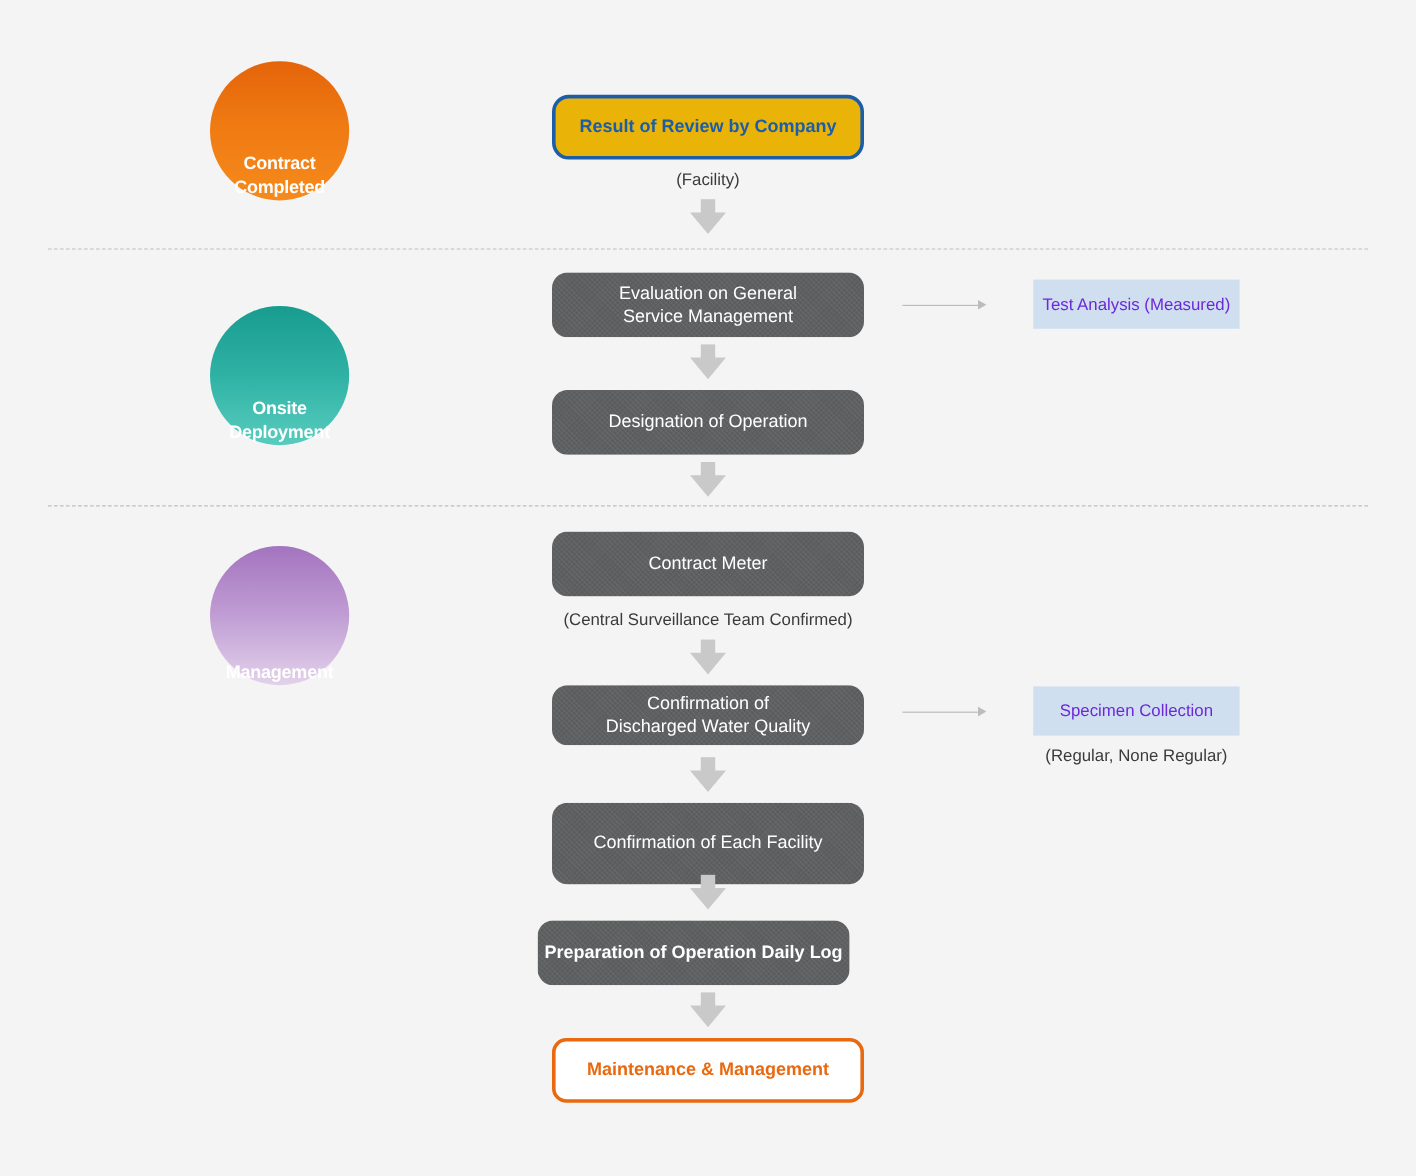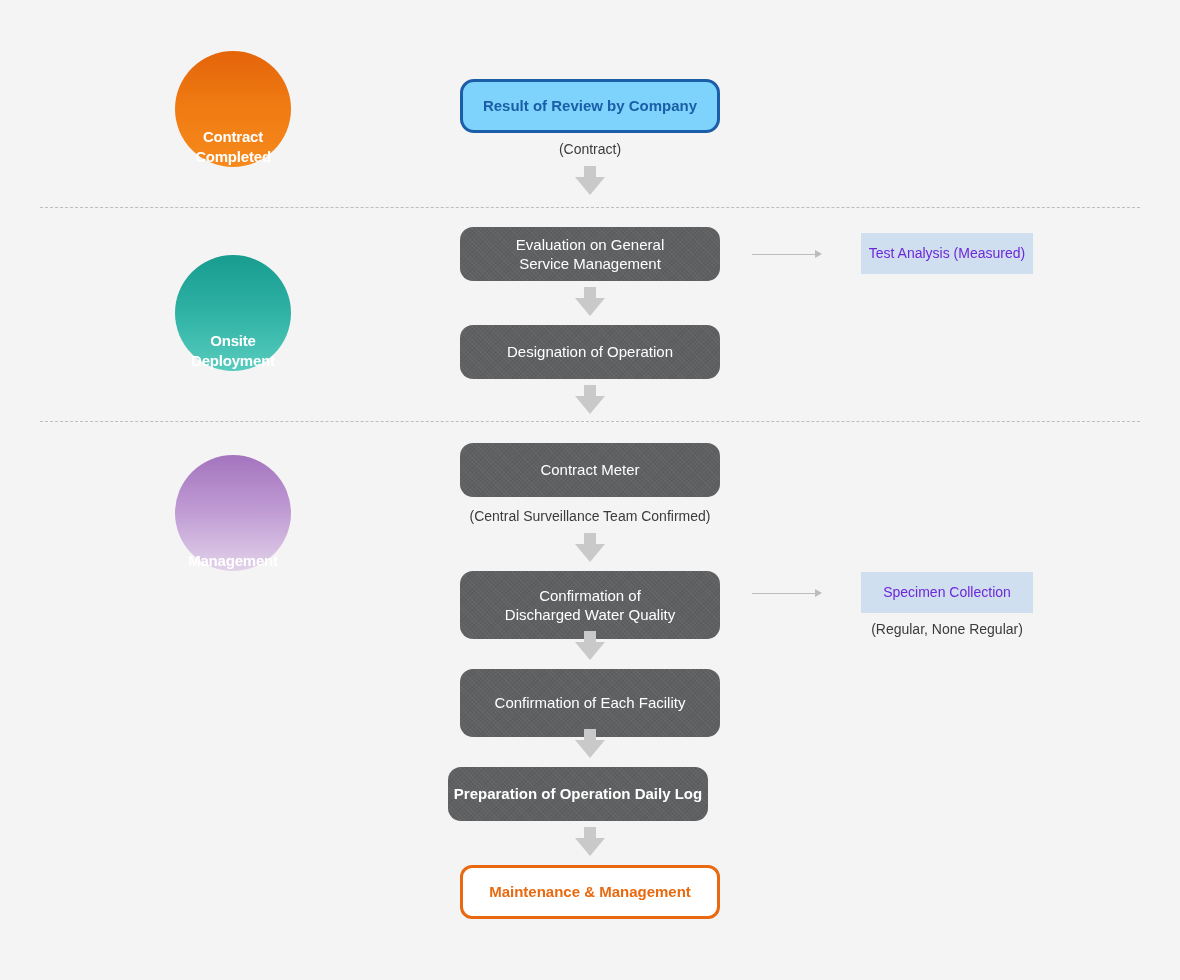--- a/index.html
+++ b/index.html
@@ -71,21 +71,21 @@
     background-color: #5f6061;
     background-image:
       repeating-linear-gradient(45deg, rgba(255,255,255,0.045) 0 1px, rgba(0,0,0,0) 1px 3px),
       repeating-linear-gradient(-45deg, rgba(0,0,0,0.05) 0 1px, rgba(0,0,0,0) 1px 3px);
     border-radius: 13px;
     color: #ffffff;
     font-size: 15px;
     font-weight: normal;
   }
   .box.outline-blue {
-    background: #7dd3fc;
+    background: #eab308;
     border: 3px solid #1b5ea7;
     border-radius: 14px;
     color: #1b5ea7;
     font-size: 15px;
     font-weight: bold;
   }
   .box.outline-orange {
     background: #ffffff;
     border: 3px solid #e8690f;
     border-radius: 12px;
@@ -165,21 +165,21 @@
     <div>
       <span>Contract</span><br>
       <span>Completed</span>
     </div>
   </div>
 
   <div class="box outline-blue" style="left:460px; top:79px; height:54px;">
     <span>Result of Review by Company</span>
   </div>
 
-  <div class="caption" style="left:460px; top:141px; width:260px;">(Contract)</div>
+  <div class="caption" style="left:460px; top:141px; width:260px;">(Facility)</div>
 
   <div class="down-arrow" style="left:575px; top:166px;">
     <div class="stem"></div>
       <div class="head"></div>
   </div>
 
   <div class="divider" style="top:207px;"></div>
 
   <div class="circle teal" style="left:175px; top:255px;">
     <div>
@@ -230,21 +230,21 @@
     <span>Contract Meter</span>
   </div>
 
   <div class="caption" style="left:440px; top:508px; width:300px;">(Central Surveillance Team Confirmed)</div>
 
   <div class="down-arrow" style="left:575px; top:533px;">
     <div class="stem"></div>
       <div class="head"></div>
   </div>
 
-  <div class="box gray" style="left:460px; top:571px; height:68px;">
+  <div class="box gray" style="left:460px; top:571px; height:50px;">
     <div>
       <span>Confirmation of</span><br>
       <span>Discharged Water Quality</span>
     </div>
   </div>
 
   <div class="right-arrow" style="left:752px; top:587px; width:70px;">
     <div class="line"></div>
       <div class="tip"></div>
   </div>

